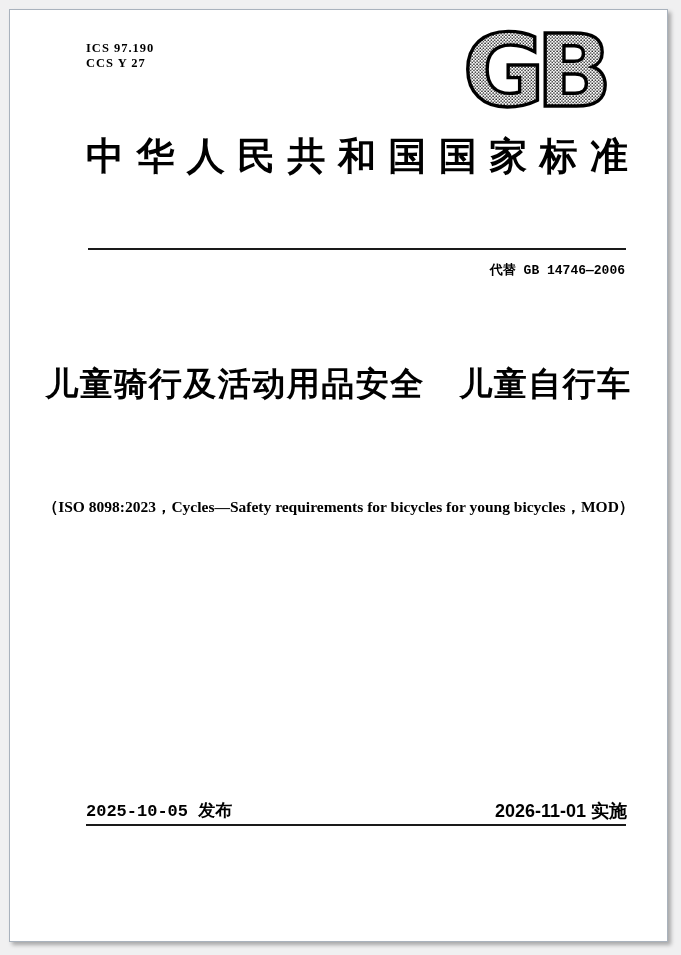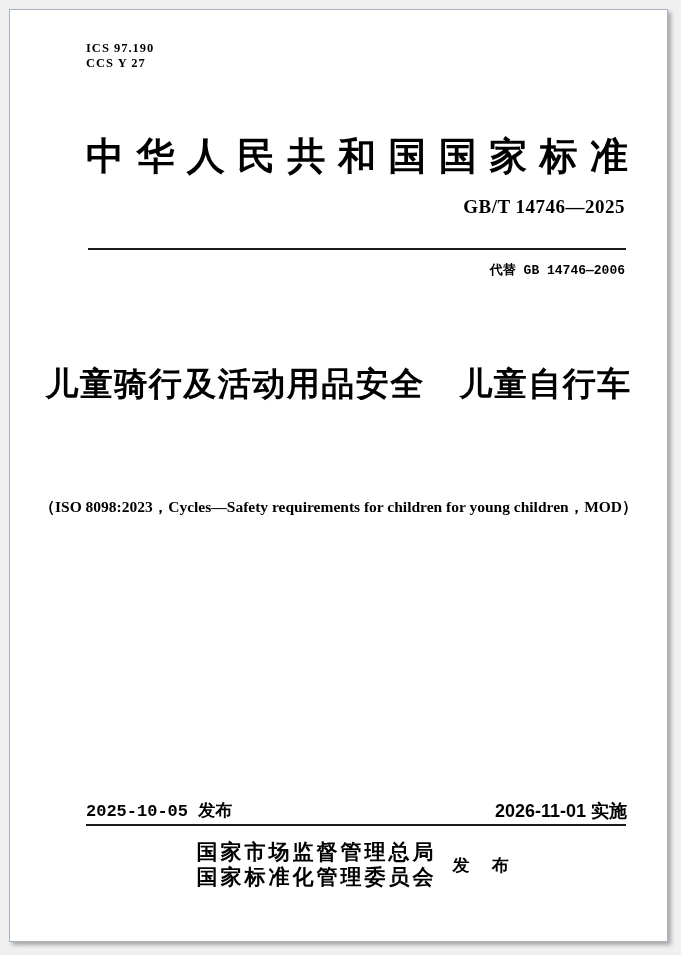--- a/index.html
+++ b/index.html
@@ -107,53 +107,57 @@
 </head>
 <body>
 
 <div class="page">
 
   <div class="ics-block">
     <div>ICS 97.190</div>
     <div>CCS Y 27</div>
   </div>
 
+  <div class="gb-logo">
+    <svg width="152" height="84" viewBox="0 0 152 84" xmlns="http://www.w3.org/2000/svg">
+      <defs>
+        <pattern id="halftone" width="3.2" height="3.2" patternUnits="userSpaceOnUse">
+          <rect width="3.2" height="3.2" fill="#ffffff"></rect>
+          <circle cx="0.9" cy="0.9" r="0.75" fill="#000000"></circle>
+          <circle cx="2.5" cy="2.5" r="0.75" fill="#000000"></circle>
+        </pattern>
+      </defs>
+      <text x="76" y="78" text-anchor="middle" font-family="'DejaVu Sans', sans-serif" font-size="100" font-weight="bold" letter-spacing="-9" fill="url(#halftone)" stroke="#000000" stroke-width="3.4">GB</text>
+    </svg>
+  </div>
 
   <h1 class="national-heading" style="display: flex; justify-content: space-between;">
       <span>中</span>
       <span>华</span>
       <span>人</span>
       <span>民</span>
       <span>共</span>
       <span>和</span>
       <span>国</span>
       <span>国</span>
       <span>家</span>
       <span>标</span>
       <span>准</span>
     </h1>
 
-  <div class="std-number">GB/T 14746—2025</div>
 
   <div class="replaces-note">代替 GB 14746—2006</div>
 
   <hr class="rule-top">
 
   <div class="doc-title-cn">儿童骑行及活动用品安全　儿童自行车</div>
 
 
-  <div class="iso-ref">（ISO 8098:2023，Cycles—Safety requirements for children for young children，MOD）</div>
+  <div class="iso-ref">（ISO 8098:2023，Cycles—Safety requirements for bicycles for young bicycles，MOD）</div>
 
   <div class="date-left">2025-10-05 发布</div>
 
   <div class="date-right">2026-11-01 实施</div>
 
   <hr class="rule-bottom">
 
-  <div class="issuer-row">
-    <div class="issuer-lines">
-      <div>国家市场监督管理总局</div>
-      <div>国家标准化管理委员会</div>
-    </div>
-    <div class="issue-label">发 布</div>
-  </div>
 
 </div>
 
 </body></html>

